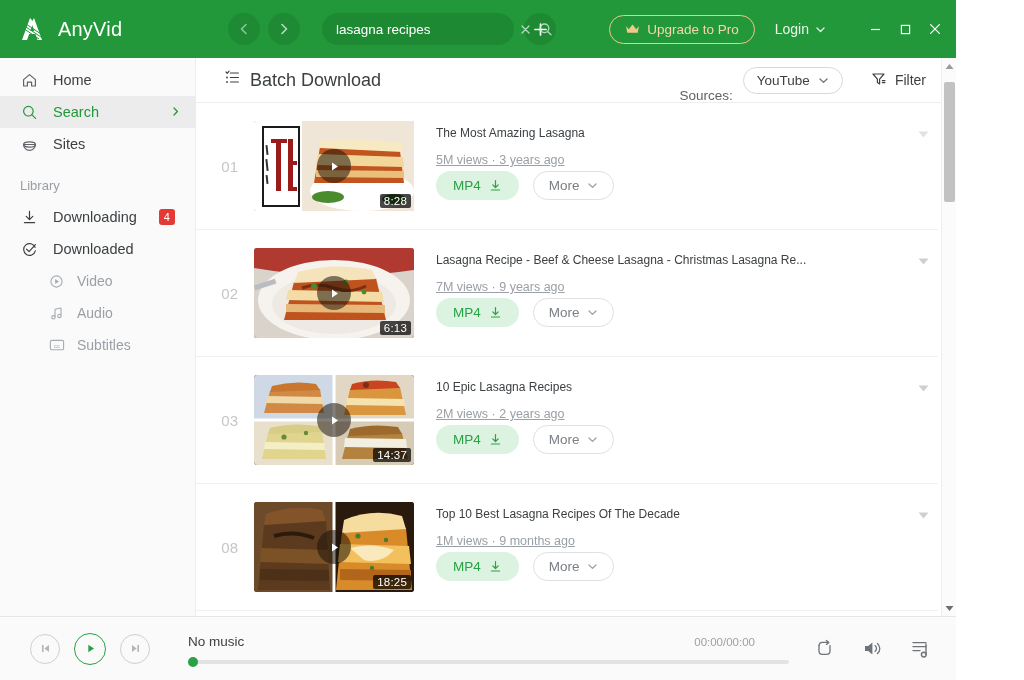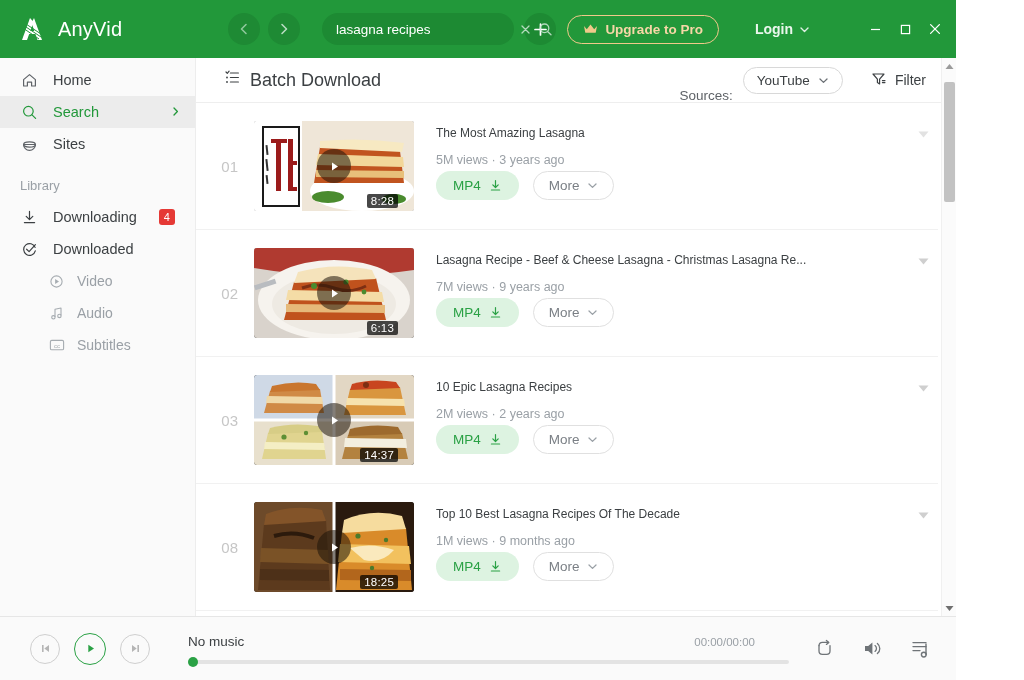--- a/index.html
+++ b/index.html
@@ -36,21 +36,21 @@
     flex: 1; background: transparent; border: none; outline: none;
     color: #ffffff; font-size: 13.5px; font-family: "Liberation Sans", sans-serif;
   }
   .searchbox input::placeholder { color: #bfe3c8; }
   .sb-icon { cursor: pointer; display: flex; align-items: center; opacity: .85; }
   .plusbtn {
     width: 32px; height: 32px; border-radius: 50%; background: #1d8a33;
     display: flex; align-items: center; justify-content: center; cursor: pointer;
   }
 
-  .tb-right { margin-left: auto; display: flex; align-items: center; gap: 16px; padding-right: 6px; font-weight: bold; }
+  .tb-right { margin-left: auto; display: flex; align-items: center; gap: 0; padding-right: 6px; }
   .upgrade {
     display: flex; align-items: center; gap: 7px;
     border: 1px solid #f0c98a; border-radius: 16px;
     height: 29px; padding: 0 15px; color: #f6d7a7; font-size: 13.5px;
     cursor: pointer; white-space: nowrap;
   }
   .login { display: flex; align-items: center; gap: 6px; margin-left: 20px; font-size: 14px; color:#eaf6ec; cursor:pointer; }
   .wincontrols { display: flex; align-items: center; margin-left: 34px; }
   .winbtn { width: 30px; height: 32px; display:flex; align-items:center; justify-content:center; cursor:pointer; }
 
@@ -109,29 +109,29 @@
     width: 160px; height: 90px; flex: 0 0 160px; border-radius: 3px;
     position: relative; overflow: hidden; background: #222; cursor: pointer;
   }
   .thumb-art { position: absolute; inset: 0; }
   .play-ov {
     position: absolute; left: 50%; top: 50%; transform: translate(-50%,-50%);
     width: 34px; height: 34px; border-radius: 50%; background: rgba(30,20,10,.55);
     display: flex; align-items: center; justify-content: center;
   }
   .dur {
-    position: absolute; right: 16px; bottom: 3px; background: rgba(0,0,0,.72);
+    position: absolute; right: 3px; bottom: 3px; background: rgba(0,0,0,.72);
     color: #fff; font-size: 11.5px; padding: 1px 4px; border-radius: 2px; letter-spacing: .2px;
   }
   .rowinfo { flex: 1; min-width: 0; padding-left: 22px; padding-right: 14px; }
   .vtitle {
     font-size: 12px; color: #3c4043; line-height: 20px; margin-top: 2px;
     white-space: nowrap; overflow: hidden; text-overflow: ellipsis; cursor: pointer;
   }
-  .vmeta { font-size: 12.5px; color: #9aa0a6; margin-top: 10px; }
+  .vmeta { font-size: 12.5px; color: #9aa0a6; margin-top: 10px; text-decoration: underline; }
   .vactions { display: flex; gap: 14px; margin-top: 4px; }
   .btn-mp4 {
     display: flex; align-items: center; gap: 8px; background: #ddf3e1;
     border-radius: 15px; height: 29px; padding: 0 17px; color: #2aa145;
     font-size: 13.5px; cursor: pointer;
   }
   .btn-more {
     display: flex; align-items: center; gap: 7px; border: 1px solid #e0e0e0;
     border-radius: 15px; height: 29px; padding: 0 15px; color: #7a7f85;
     font-size: 13.5px; cursor: pointer; background:#fff;

